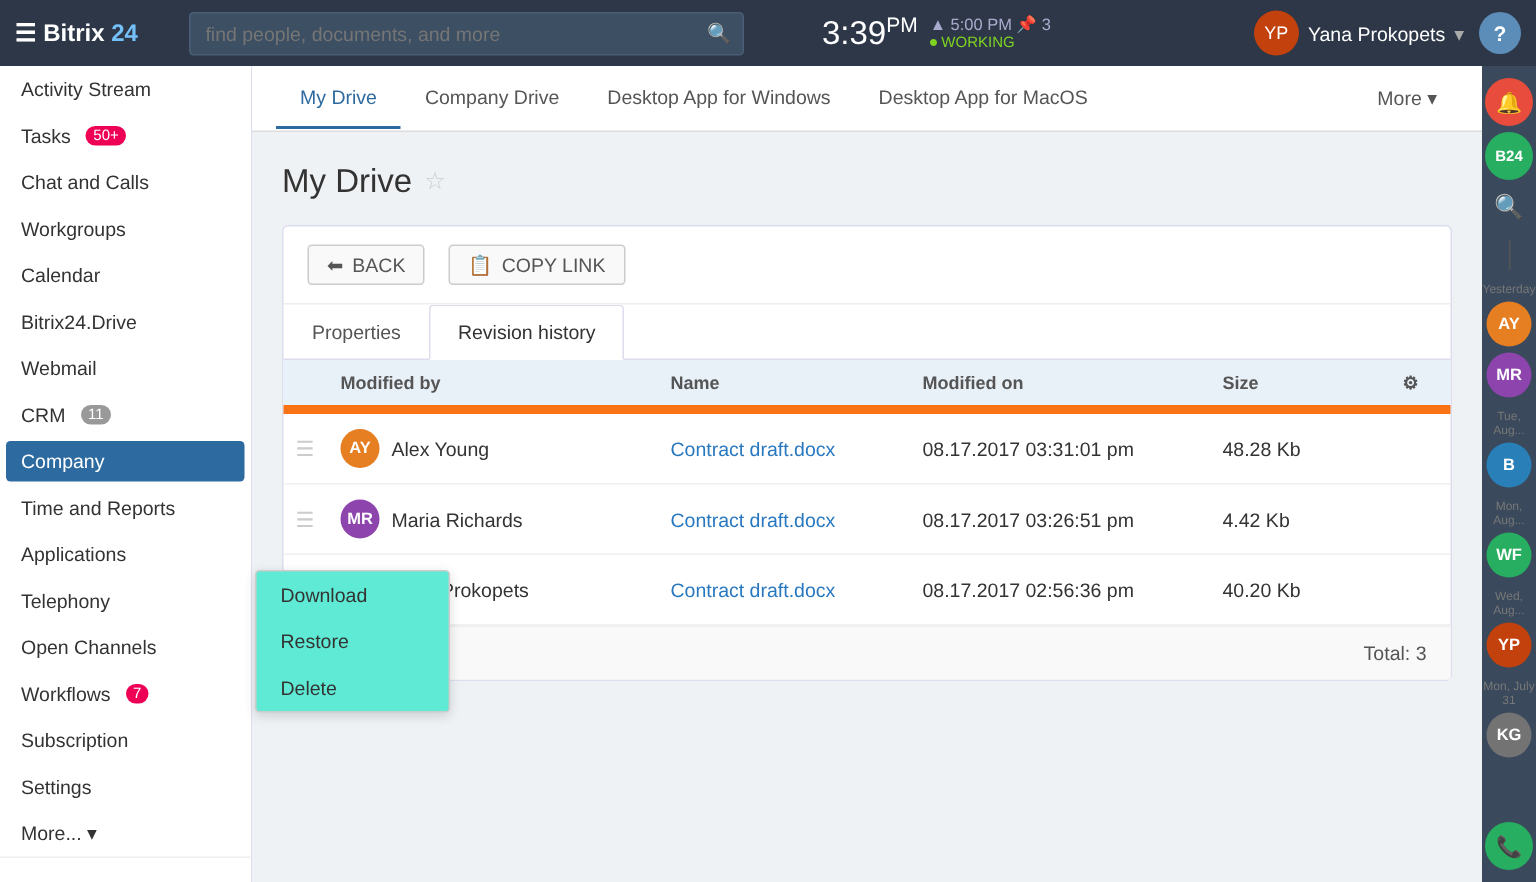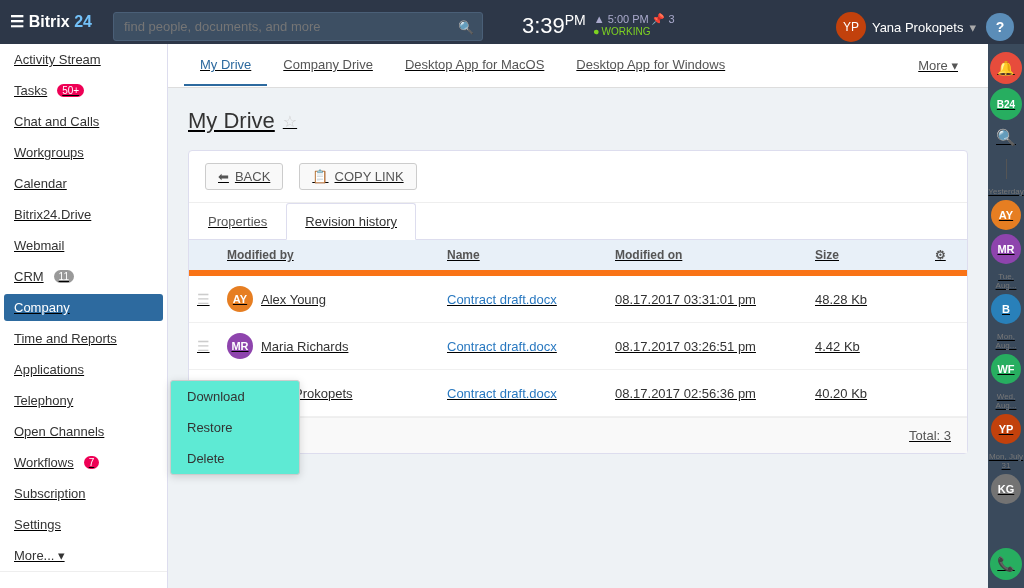--- a/index.html
+++ b/index.html
@@ -1,34 +1,34 @@
 <!DOCTYPE html>
 <html><head>
   <meta charset="utf-8">
   <style>
     * { box-sizing: border-box; margin: 0; padding: 0; }
     body { font-family: -apple-system, BlinkMacSystemFont, 'Segoe UI', Arial, sans-serif; font-size: 13px; background: #eef2f5; overflow: hidden; }
 
     
-    .topbar { display: flex; align-items: flex-start; background: #2d3748; height: 44px; padding: 12px 10px; gap: 13px; }
+    .topbar { display: flex; align-items: center; background: #2d3748; height: 44px; padding: 2px 10px; gap: 26px; }
     .topbar-logo { color: #fff; font-weight: bold; font-size: 16px; white-space: nowrap; margin-right: 8px; }
     .topbar-logo span { color: #73c1f8; }
     .topbar-search-wrap { position: relative; flex: 1; max-width: 370px; }
     .topbar-search-wrap input { width: 100%; background: #3d4f63; border: 1px solid #4a5f77; border-radius: 3px; padding: 6px 10px; color: #ccc; font-size: 13px; outline: none; }
     .topbar-search-icon { position: absolute; right: 8px; top: 50%; transform: translateY(-50%); color: #aaa; }
     .topbar-clock { color: #fff; font-size: 22px; font-weight: 300; margin-left: 10px; white-space: nowrap; }
     .topbar-clock-detail { font-size: 11px; color: #aac; display: flex; flex-direction: column; align-items: flex-start; margin-left: 4px; }
     .topbar-clock-detail span { white-space: nowrap; }
     .topbar-working { color: #7ed321; font-size: 10px; }
     .topbar-user { display: flex; align-items: center; gap: 6px; color: #fff; margin-left: auto; cursor: pointer; }
     .topbar-avatar { width: 30px; height: 30px; border-radius: 50%; background: #8b7355; overflow: hidden; display: flex; align-items: center; justify-content: center; color: #fff; font-size: 12px; }
     .topbar-help { width: 28px; height: 28px; border-radius: 50%; background: #5b8db8; display: flex; align-items: center; justify-content: center; color: #fff; font-size: 14px; font-weight: bold; cursor: pointer; }
 
     
-    .layout { display: flex; height: calc(100vh - 44px); text-decoration: underline; }
+    .layout { display: flex; height: calc(100vh - 44px); }
 
     
     .sidebar { width: 168px; background: #fff; border-right: 1px solid #dde; display: flex; flex-direction: column; overflow-y: auto; flex-shrink: 0; }
     .sidebar-item { padding: 8px 14px; cursor: pointer; color: #333; font-size: 13px; display: flex; align-items: center; gap: 6px; }
     .sidebar-item.active { background: #2d6a9f; color: #fff; border-radius: 3px; margin: 2px 4px; padding: 6px 10px; }
     .sidebar-badge { background: #e05; color: #fff; border-radius: 10px; font-size: 10px; padding: 1px 5px; margin-left: 4px; }
     .sidebar-badge.gray { background: #999; }
     .sidebar-bottom { margin-top: auto; padding: 8px; border-top: 1px solid #eee; }
     .sidebar-configure { display: flex; align-items: center; gap: 4px; color: #888; font-size: 11px; text-transform: uppercase; padding: 6px 6px; cursor: pointer; }
 
@@ -179,22 +179,22 @@
       </div>
 
     </div>
   </div>
 
   <div class="main">
 
     <div class="nav-tabs">
       <div class="nav-tab active">My Drive</div>
       <div class="nav-tab">Company Drive</div>
+      <div class="nav-tab">Desktop App for Windows</div>
       <div class="nav-tab">Desktop App for MacOS</div>
-      <div class="nav-tab">Desktop App for Windows</div>
       <div class="nav-more">More ▾</div>
     </div>
 
     <div class="content">
       <div class="page-title">
         <span>My Drive</span>
         <span class="star-icon">☆</span>
       </div>
 
       <div class="card">

